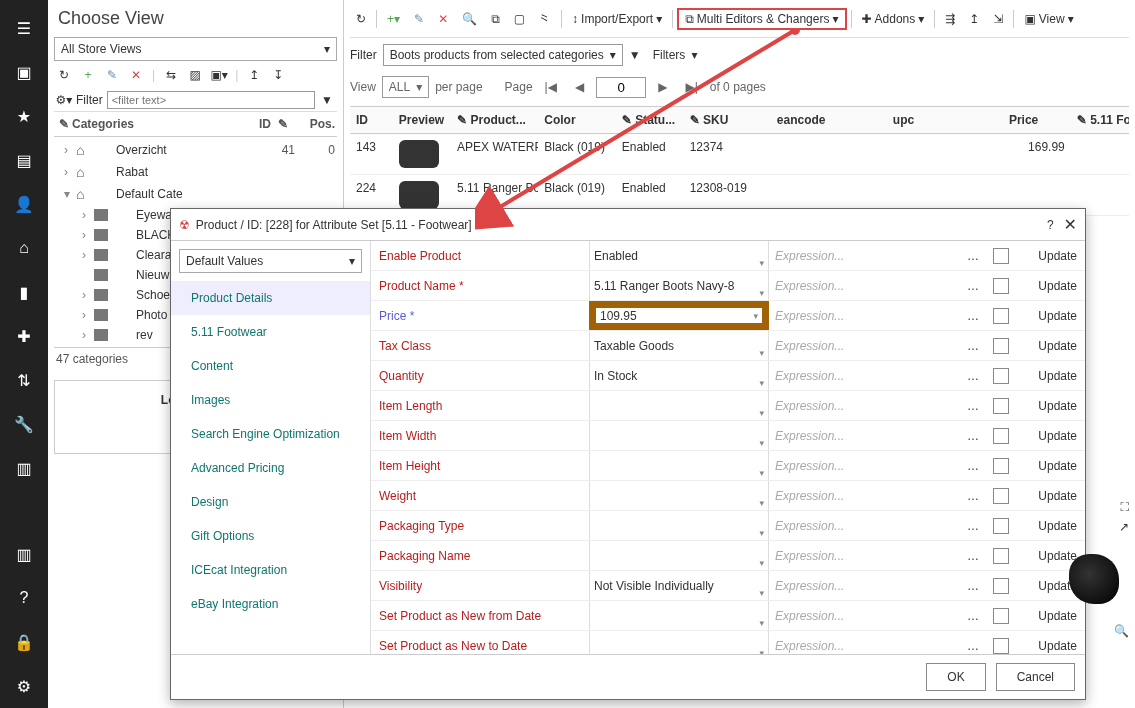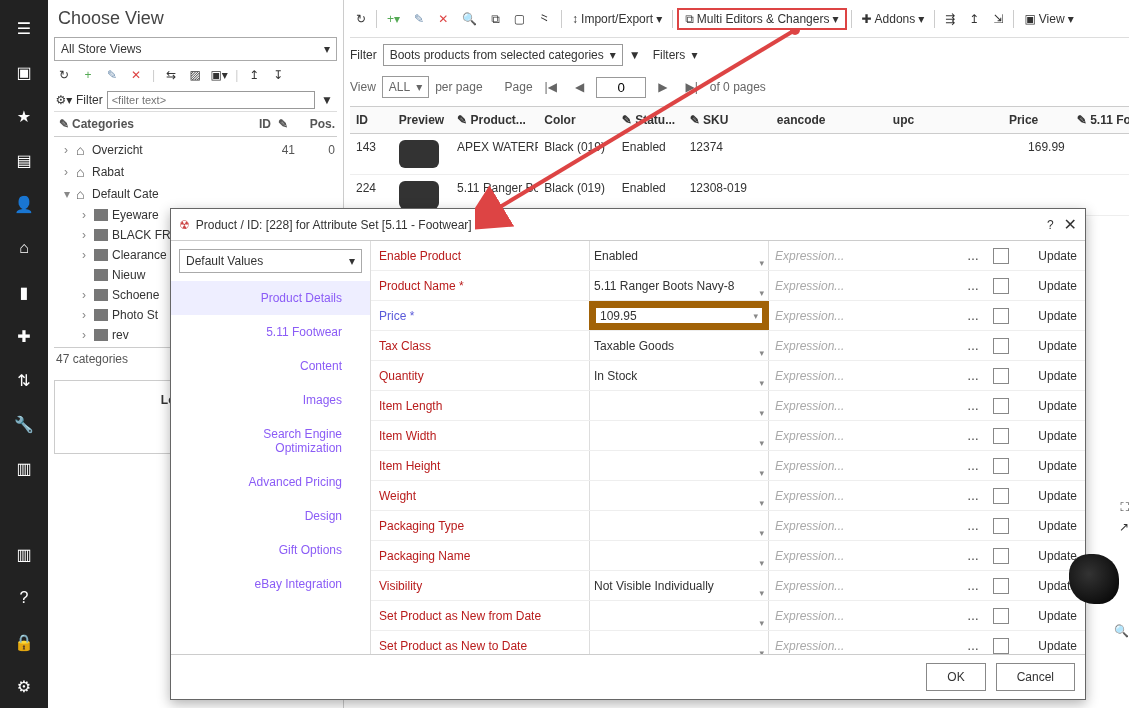--- a/index.html
+++ b/index.html
@@ -14,21 +14,21 @@
 .green { color: #5a5; }
 .blue { color: #68a; }
 .red { color: #d44; }
 .filter-row { display: flex; align-items: center; gap: 4px; padding: 2px 2px; border-bottom: 1px solid #ddd; }
 .filter-input { flex: 1; border: 1px solid #999; padding: 2px 4px; font-size: 11px; }
 .cat-header { display: flex; align-items: center; padding: 4px 2px; border-bottom: 1px solid #ccc; font-weight: bold; color: #555; }
 .cat-header span:nth-child(2){ flex:1; }
 .tree { padding: 2px 0; }
 .tree-row { display: flex; align-items: center; padding: 3px 2px; cursor: pointer; }
 .tree-indent { display: inline-block; }
-.tree-label { flex: 1; overflow: hidden; white-space: nowrap; }
+.tree-label { flex: 1; overflow: hidden; white-space: nowrap; margin-left: 24px; }
 .tree-num { width: 40px; text-align: right; color: #555; }
 .main-panel { position: absolute; left: 344px; top: 0; right: 0; height: 708px; padding: 4px 6px; }
 .main-toolbar { display: flex; align-items: center; gap: 2px; padding: 2px 0 6px 0; border-bottom: 1px solid #ddd; flex-wrap: wrap; }
 .tb-btn { padding: 4px 6px; cursor: pointer; display: flex; align-items: center; gap: 3px; }
 .tb-sep { width: 1px; height: 18px; background: #ccc; margin: 0 2px; }
 .multi-highlight { border: 2px solid #d44; padding: 2px 6px; }
 .filter-bar { display: flex; align-items: center; gap: 6px; padding: 6px 0; }
 .select-look { border: 1px solid #999; padding: 3px 6px; display: flex; align-items: center; gap: 6px; cursor: pointer; }
 .pager { display: flex; align-items: center; gap: 6px; padding: 4px 0 8px 0; color: #666; }
 .page-btn { padding: 2px 6px; cursor: pointer; }
@@ -36,21 +36,21 @@
 .grid-header { display: flex; border-top: 1px solid #ccc; border-bottom: 1px solid #ccc; font-weight: bold; background: #fafafa; }
 .grid-cell { padding: 6px 6px; overflow: hidden; white-space: nowrap; }
 .grid-row { display: flex; border-bottom: 1px solid #eee; }
 .preview-img { width: 40px; height: 28px; background: #333; border-radius: 6px; }
 .dialog { position: absolute; left: 170px; top: 208px; width: 916px; height: 492px; background: #fff; border: 1px solid #666; box-shadow: 0 4px 12px rgba(0,0,0,0.3); display: flex; flex-direction: column; }
 .dialog-header { display: flex; align-items: center; padding: 6px 8px; border-bottom: 1px solid #ccc; }
 .dialog-header span:nth-child(2){ flex:1; }
 .dialog-body { flex: 1; display: flex; overflow: hidden; }
 .dialog-tabs { width: 200px; border-right: 1px solid #ddd; overflow-y: auto; }
 .tab-select { margin: 8px; }
-.tab-item { padding: 10px 28px; cursor: pointer; color: #8b5cf6; text-align: right; }
+.tab-item { padding: 10px 20px; cursor: pointer; color: #0f766e; }
 .tab-item.active { background: #eef; font-weight: 500; }
 .dialog-form { flex: 1; overflow-y: auto; }
 .form-row { display: flex; align-items: center; border-bottom: 1px solid #eee; padding: 0px 8px; height: 30px; }
 .form-label { width: 210px; color: #b91c1c; }
 .form-label.req { color: #5a5ad9; }
 .form-value { width: 180px; border-right: 1px solid #ddd; border-left: 1px solid #ddd; padding: 6px 4px; position: relative; height: 100%; display: flex; align-items: center; }
 .form-value.input-like { border: 7px solid #a16207; background: #fff; }
 .form-caret { position: absolute; right: 4px; bottom: 2px; color: #888; font-size: 9px; }
 .form-expr { flex: 1; color: #aaa; padding-left: 6px; font-style: italic; }
 .form-dots { width: 24px; text-align: center; cursor: pointer; }
@@ -316,20 +316,21 @@
       </div>
       <div id="tabs">
           <div class="tab-item active">Product Details</div>
           <div class="tab-item">5.11 Footwear</div>
           <div class="tab-item">Content</div>
           <div class="tab-item">Images</div>
           <div class="tab-item">Search Engine Optimization</div>
           <div class="tab-item">Advanced Pricing</div>
           <div class="tab-item">Design</div>
           <div class="tab-item">Gift Options</div>
+          <div class="tab-item">ICEcat Integration</div>
           <div class="tab-item">eBay Integration</div>
         </div>
     </div>
     <div class="dialog-form" id="form">
         <div class="form-row">
           <div class="form-label">Enable Product</div>
   <div class="form-value">Enabled<span class="form-caret">▾</span></div>
   <div class="form-expr">Expression...</div>
   <div class="form-dots">…</div>
   <div class="form-chk"></div>

